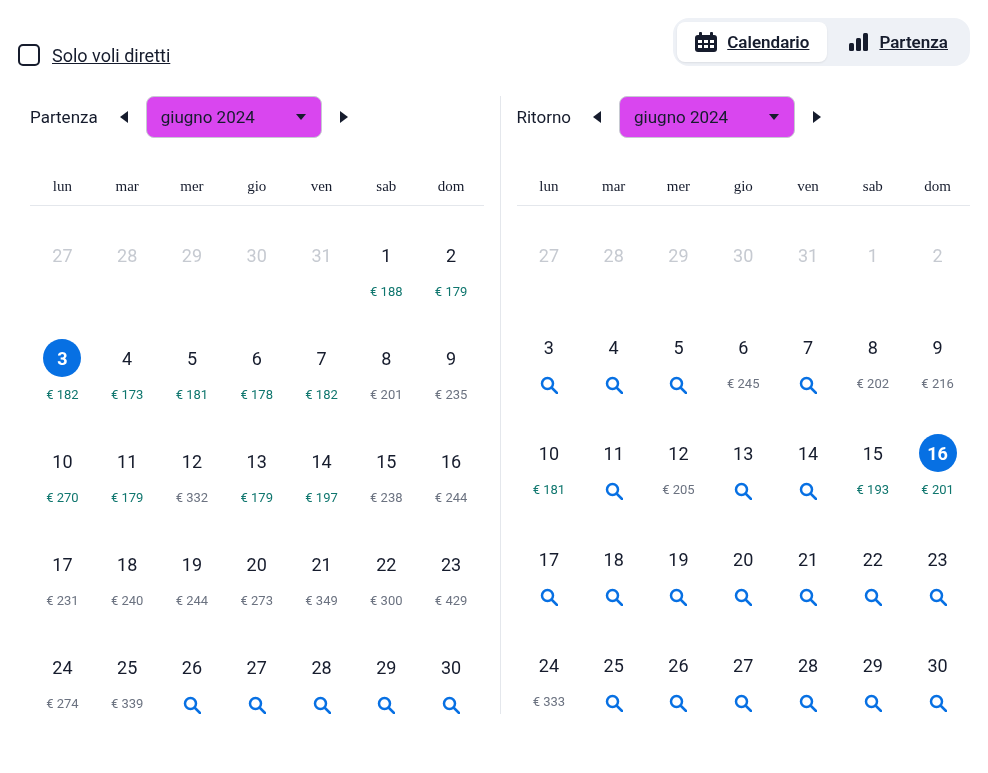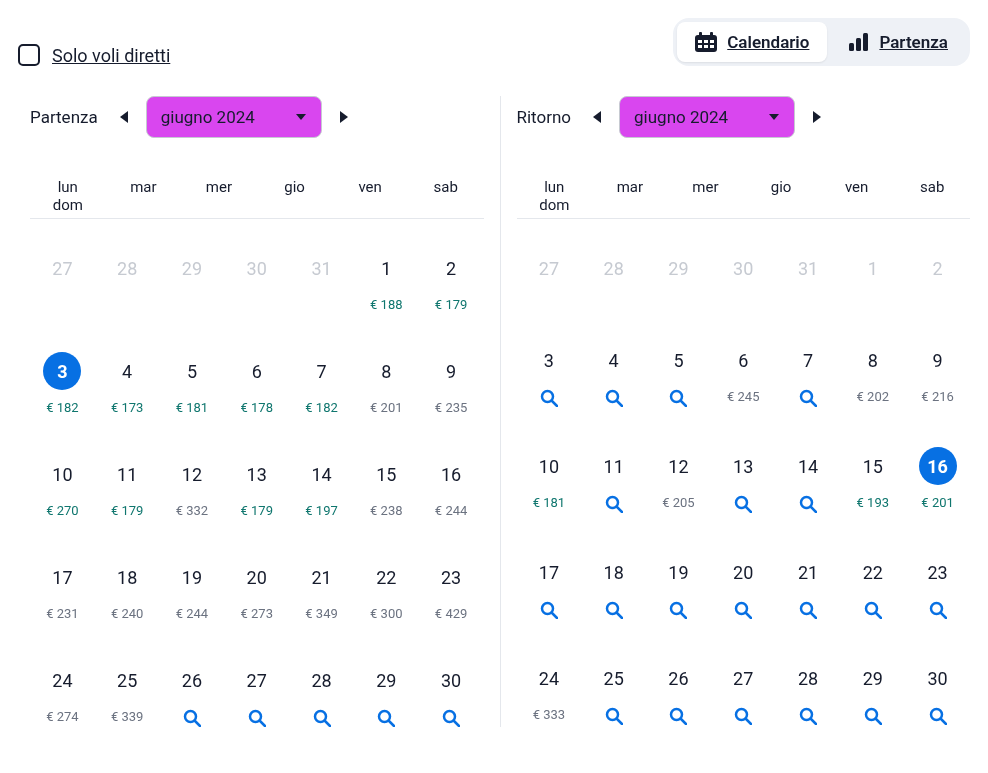--- a/index.html
+++ b/index.html
@@ -17,21 +17,21 @@
   .calendars { display: flex; gap: 0; margin-left: 12px; }
   .calendar-col { flex: 1; }
   .calendar-col:first-child { padding-right: 16px; border-right: 1px solid #e4e7ec; }
   .calendar-col:last-child { padding-left: 16px; }
   
   .cal-header { display: flex; align-items: center; gap: 12px; margin-bottom: 40px; }
   .cal-title { font-size: 17px; color: #161c2d; margin-right: 4px; }
   .nav-arrow { cursor: pointer; padding: 4px; user-select: none; }
   .month-select { display: flex; align-items: center; gap: 40px; border: 1px solid #c6cad1; border-radius: 8px; padding: 10px 14px; font-size: 17px; cursor: pointer; background: #d946ef; }
   
-  .weekdays { display: grid; grid-template-columns: repeat(6, 1fr); border-bottom: 1px solid #e4e7ec; padding-bottom: 4px; margin-bottom: 30px; }
+  .weekdays { display: grid; grid-template-columns: repeat(7, 1fr); border-bottom: 1px solid #e4e7ec; padding-bottom: 10px; margin-bottom: 30px; font-family: Liberation Serif, serif; }
   .weekday { text-align: center; font-size: 15px; color: #161c2d; }
   
   .days-grid { display: grid; grid-template-columns: repeat(7, 1fr); row-gap: 40px; }
   .day-cell { display: flex; flex-direction: column; align-items: center; gap: 10px; cursor: pointer; min-height: 52px; }
   .day-num { font-size: 18px; color: #161c2d; width: 38px; height: 38px; display: flex; align-items: center; justify-content: center; border-radius: 50%; }
   .day-num.disabled { color: #c6cad1; }
   .day-num.selected { background: #0770e3; color: #fff; font-weight: 700; }
   .day-price { font-size: 13px; }
   .price-low { color: #0f766e; }
   .price-mid { color: #6b7280; }

